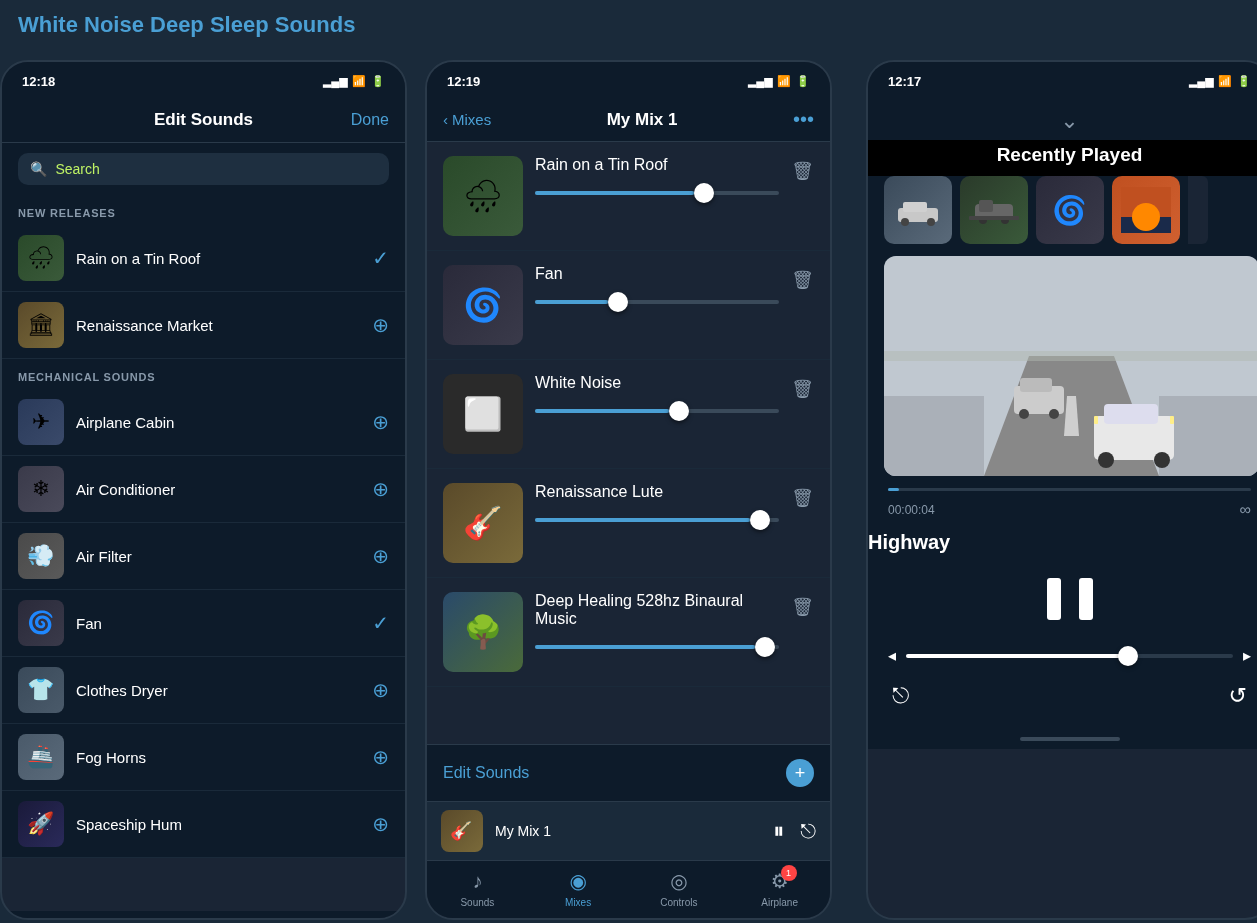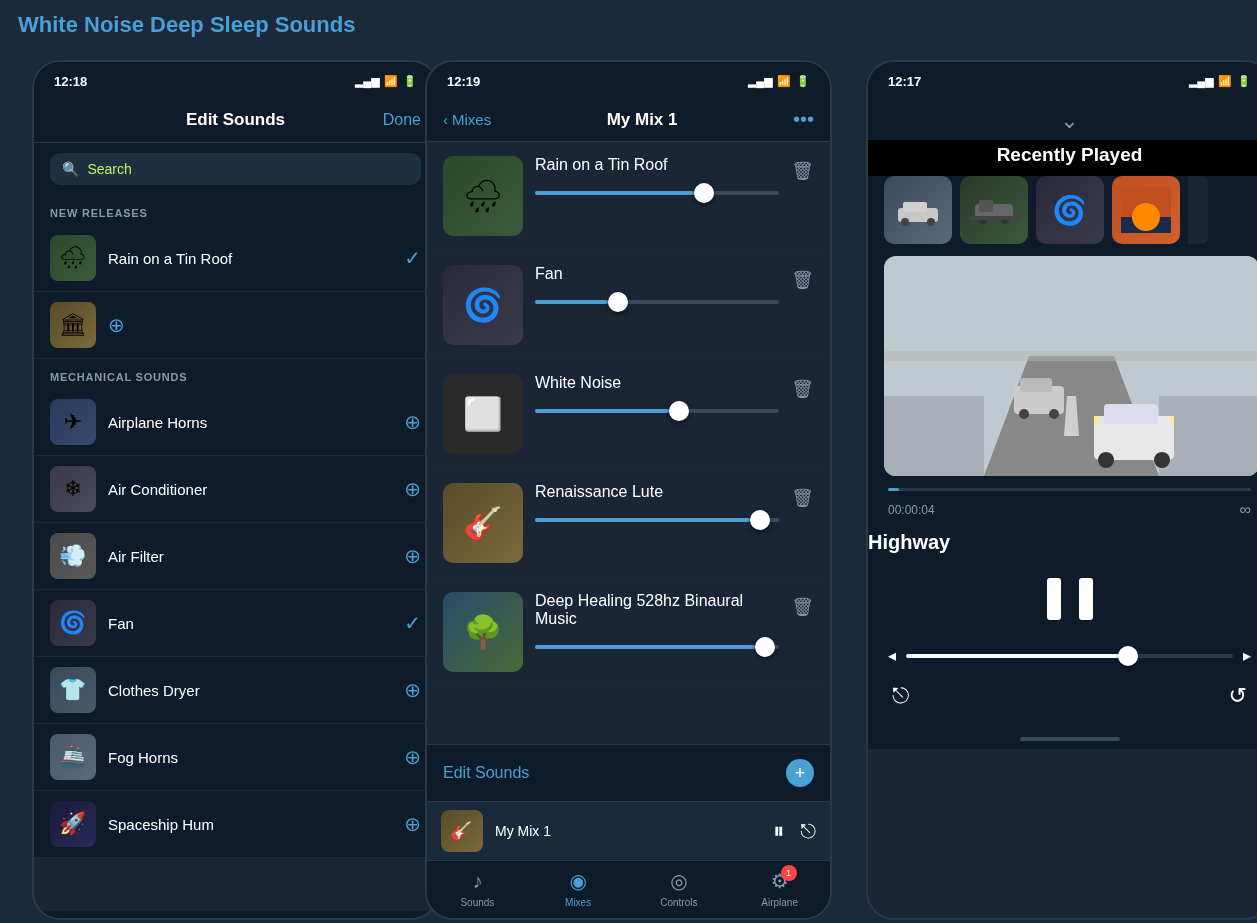--- a/index.html
+++ b/index.html
@@ -31,21 +31,20 @@
       overflow: hidden;
       background: #1a2535;
       border: 2px solid #2a3a4a;
     }
 
     
     .phone-left {
       left: 0;
       width: 407px;
       height: 860px;
-      margin-left: 32px;
     }
 
     .status-bar {
       background: #0d1b2a;
       display: flex;
       align-items: center;
       justify-content: space-between;
       padding: 8px 20px 6px;
       height: 36px;
     }
@@ -597,30 +596,31 @@
         <div class="sound-thumb-img">🌧</div>
       </div>
       <span class="sound-name">Rain on a Tin Roof</span>
       <span class="sound-action check-icon">✓</span>
     </div>
 
     <div class="sound-item">
       <div class="sound-thumb thumb-renaissance">
         <div class="sound-thumb-img">🏛</div>
       </div>
+      <span class="sound-name">Renaissance Market</span>
       <span class="sound-action plus-icon">⊕</span>
     </div>
 
     <div class="section-label">MECHANICAL SOUNDS</div>
 
     <div class="sound-item">
       <div class="sound-thumb thumb-airplane">
         <div class="sound-thumb-img">✈</div>
       </div>
-      <span class="sound-name">Airplane Horns</span>
+      <span class="sound-name">Airplane Cabin</span>
       <span class="sound-action plus-icon">⊕</span>
     </div>
 
     <div class="sound-item">
       <div class="sound-thumb thumb-aircon">
         <div class="sound-thumb-img">❄</div>
       </div>
       <span class="sound-name">Air Conditioner</span>
       <span class="sound-action plus-icon">⊕</span>
     </div>

